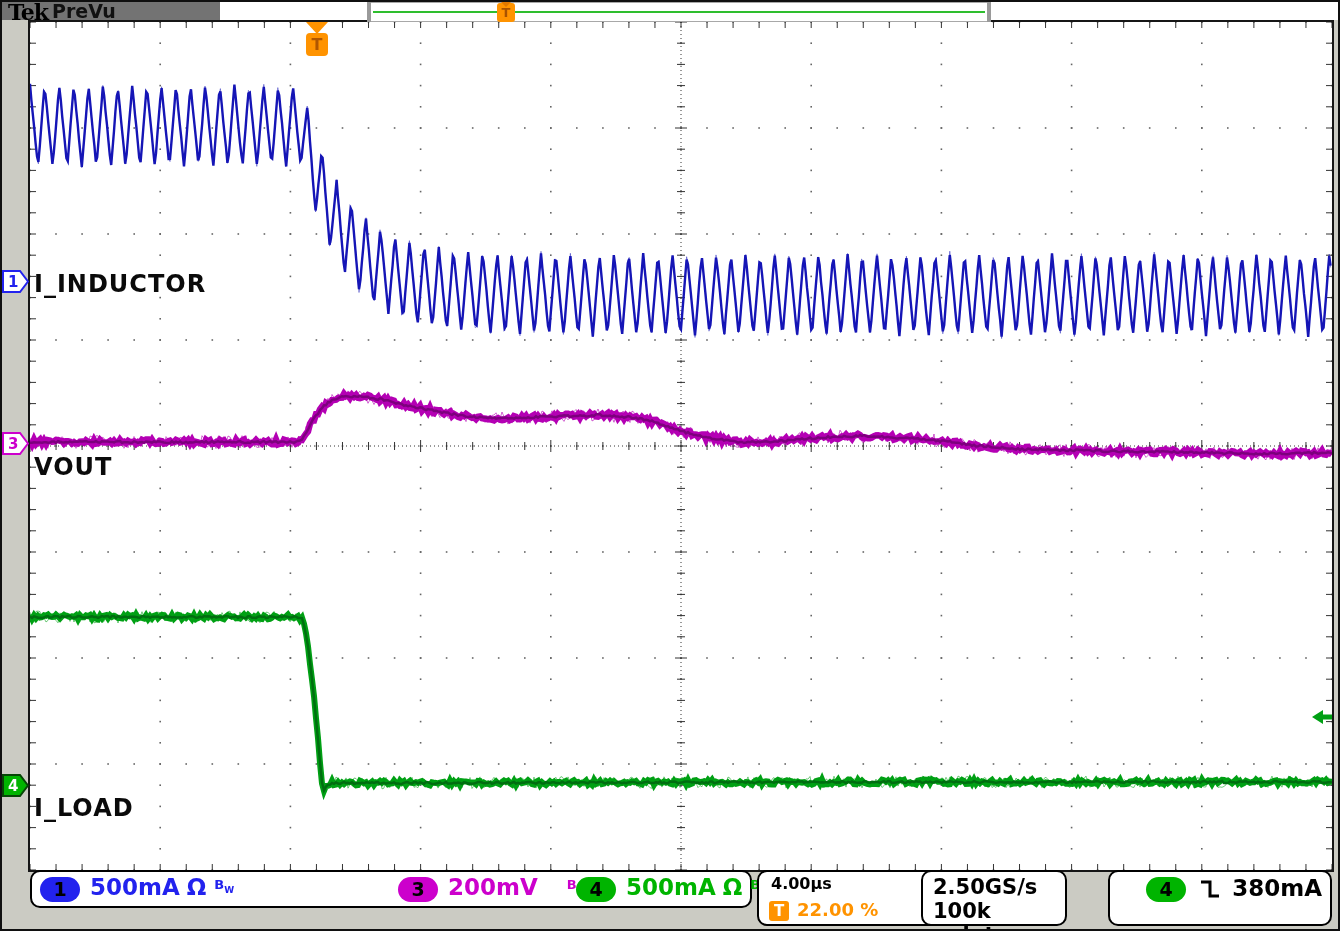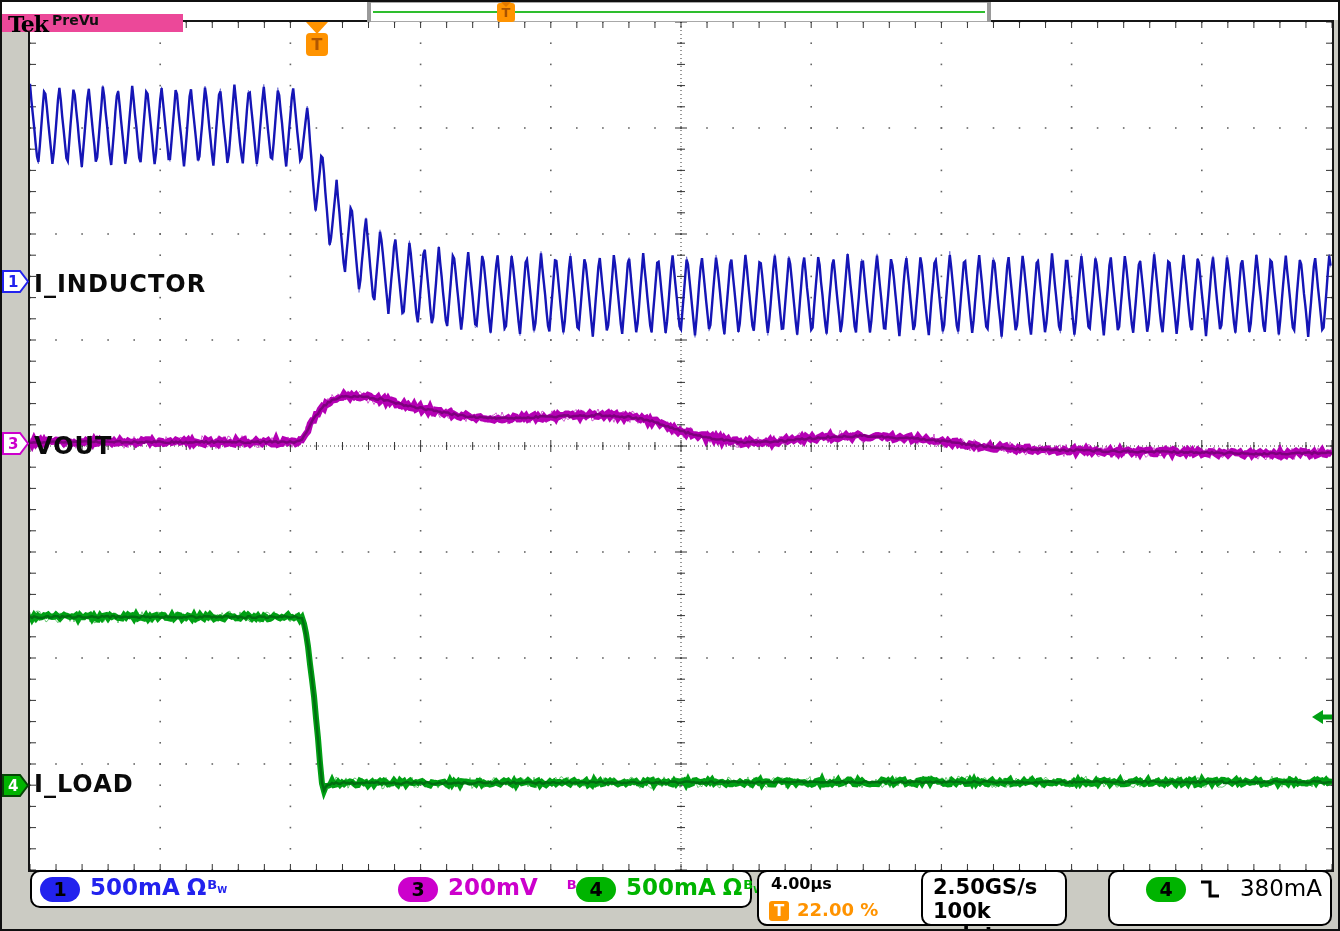--- a/index.html
+++ b/index.html
@@ -2,24 +2,24 @@
 <html><head>
 <meta charset="utf-8">
 <style>
   html,body{margin:0;padding:0}
   body{width:1340px;height:931px;position:relative;background:#cbcbc3;
        font-family:"DejaVu Sans","Liberation Sans",sans-serif;overflow:hidden}
   .frame{position:absolute;inset:0;border:2px solid #101010;z-index:60;pointer-events:none}
 
   
   .topstrip{position:absolute;left:2px;top:2px;right:2px;height:18px;background:#ffffff;z-index:3}
-  .logo-patch{position:absolute;left:0;top:12px;width:181px;height:18px;background:#ec4899}
+  .logo-patch{position:absolute;left:0;top:0;width:218px;height:18px;background:#737373}
   .tek{position:absolute;left:6px;top:-3px;font-family:"DejaVu Serif","Liberation Serif",serif;
        font-weight:bold;font-size:22px;color:#000;letter-spacing:-1px}
-  .prevu{position:absolute;left:50px;top:-2px;font-weight:bold;font-size:14px;color:#111}
+  .prevu{position:absolute;left:50px;top:-2px;font-weight:bold;font-size:19px;color:#111}
 
   
   .recordbar{position:absolute;left:368px;top:2px;width:622px;height:20px;z-index:6;
              border:1px solid #a8a8a8;background:#fff;box-sizing:border-box}
   .recordbar:before,.recordbar:after{content:"";position:absolute;top:-1px;bottom:-1px;width:4px;background:#9a9a9a}
   .recordbar:before{left:-2px}.recordbar:after{right:-2px}
   .rb-line{position:absolute;left:4px;right:4px;top:8px;height:2px;background:#2ebe2e}
   .rb-trig{position:absolute;left:128px;top:0px;width:18px;height:19px;background:var(--orange);
            border-radius:3px;text-align:center;line-height:20px;font-weight:bold;font-size:13px;color:#a85200}
   .rb-tri{position:absolute;left:3px;top:-2px;width:0;height:0;
@@ -45,32 +45,32 @@
   
   .box{position:absolute;background:#fff;border:2px solid #000;border-radius:10px;box-sizing:border-box;z-index:20}
   .channels-box{left:30px;top:870px;width:722px;height:38px}
   .time-box{left:757px;top:870px;width:194px;height:56px}
   .rate-box{left:921px;top:870px;width:146px;height:56px}
   .trig-box{left:1108px;top:870px;width:224px;height:56px}
   .oval{position:absolute;top:5px;width:40px;height:25px;border-radius:13px;text-align:center;
         line-height:25px;font-weight:bold;font-size:19px;color:#000}
   .rd{position:absolute;top:2px;font-size:23px;font-weight:bold;white-space:nowrap}
   .ohm{margin-left:7px}
-  .bw{font-size:13px;vertical-align:6px;margin-left:1px}
+  .bw{font-size:13px;vertical-align:6px;margin-left:8px}
   .bw .bwsub{font-size:9px;vertical-align:-4px}
   .bw.gap{margin-left:29px}
   .c1{color:var(--c1)} .c3{color:var(--c3)} .c4{color:var(--c4)}
   .c1bg{background:var(--c1)} .c3bg{background:var(--c3)} .c4bg{background:var(--c4)}
   .tb{position:absolute;left:12px;top:2px;font-size:16px;font-weight:bold;color:#000}
   .tbadge{position:absolute;left:10px;top:29px;width:20px;height:20px;background:var(--orange);border-radius:3px;
           text-align:center;line-height:20px;font-weight:bold;font-size:15px;color:#fff}
   .tpct{position:absolute;left:38px;top:27px;font-size:18px;font-weight:bold;color:var(--orange)}
   .rline1{position:absolute;left:10px;top:3px;font-size:21px;font-weight:bold;color:#000}
   .rline2{position:absolute;left:10px;top:27px;font-size:21px;font-weight:bold;color:#000}
-  .tlevel{position:absolute;right:8px;top:3px;font-size:23px;font-weight:normal;color:#000}
+  .tlevel{position:absolute;right:8px;top:3px;font-size:23px;font-weight:bold;color:#000}
   .slope-icon{position:absolute;left:88px;top:5px}
 </style>
 </head>
 <body style="--c1: #2222ee; --c1t: #1515b6; --c3: #cc00cc; --c3t: #b400b4; --c4: #00b400; --c4t: #00a014; --orange: #ff9300;">
 
 <div class="frame"></div>
 
 <div class="topstrip">
   <div class="logo-patch">
     <span class="tek">Tek</span>
@@ -1293,22 +1293,22 @@
        <path d="M0.0 418.4L2.0 422.4L4.0 417.7L6.0 421.9L8.0 419.6L10.0 417.7L12.0 421.9L14.0 418.4L16.0 422.0L18.0 418.1L20.0 418.5L22.0 419.7L24.0 419.6L26.0 417.9L28.0 417.9L30.0 418.7L32.0 418.9L34.0 421.4L36.0 419.3L38.0 419.2L40.0 419.7L42.0 421.6L44.0 420.2L46.0 421.6L48.0 421.6L50.0 419.7L52.0 419.6L54.0 420.7L56.0 418.3L58.0 419.6L60.0 420.3L62.0 422.3L64.0 418.0L66.0 421.7L68.0 421.3L70.0 418.0L72.0 420.1L74.0 420.6L76.0 420.6L78.0 420.4L80.0 419.0L82.0 421.3L84.0 418.9L86.0 421.4L88.0 421.2L90.0 417.8L92.0 420.4L94.0 419.6L96.0 421.1L98.0 418.9L100.0 420.1L102.0 420.1L104.0 419.5L106.0 421.8L108.0 420.0L110.0 420.8L112.0 417.8L114.0 418.7L116.0 417.6L118.0 417.6L120.0 420.9L122.0 417.8L124.0 420.9L126.0 421.9L128.0 421.6L130.0 418.9L132.0 419.3L134.0 421.7L136.0 421.2L138.0 419.4L140.0 418.7L142.0 420.7L144.0 420.2L146.0 417.9L148.0 418.8L150.0 420.4L152.0 419.8L154.0 417.9L156.0 420.1L158.0 418.1L160.0 421.7L162.0 418.2L164.0 422.0L166.0 419.9L168.0 420.4L170.0 421.0L172.0 421.7L174.0 422.4L176.0 417.9L178.0 419.4L180.0 418.3L182.0 422.0L184.0 421.7L186.0 420.2L188.0 422.1L190.0 418.1L192.0 419.5L194.0 418.5L196.0 421.9L198.0 421.4L200.0 420.3L202.0 421.7L204.0 422.2L206.0 417.7L208.0 420.8L210.0 420.9L212.0 418.7L214.0 417.6L216.0 421.5L218.0 420.5L220.0 422.4L222.0 420.7L224.0 420.2L226.0 418.0L228.0 420.2L230.0 419.9L232.0 421.4L234.0 418.9L236.0 419.8L238.0 418.4L240.0 421.0L242.0 422.2L244.0 422.2L246.0 417.5L248.0 422.5L250.0 421.8L252.0 421.7L254.0 417.6L256.0 418.2L258.0 420.7L260.0 419.3L262.0 418.6L264.0 418.9L266.0 421.7L268.0 420.7L270.0 417.6L272.0 417.9L274.0 414.7L276.0 411.7L278.0 409.5L280.0 401.7L282.0 398.6L284.0 398.6L286.0 392.2L288.0 392.2L290.0 387.3L292.0 384.7L294.0 386.6L296.0 380.9L298.0 382.2L300.0 381.0L302.0 378.1L304.0 378.0L306.0 377.7L308.0 376.1L310.0 375.7L312.0 375.6L314.0 371.8L316.0 374.3L318.0 373.4L320.0 376.2L322.0 372.9L324.0 374.8L326.0 372.9L328.0 375.8L330.0 376.1L332.0 375.6L334.0 374.1L336.0 375.1L338.0 373.0L340.0 373.8L342.0 375.7L344.0 376.3L346.0 377.3L348.0 375.2L350.0 379.7L352.0 377.9L354.0 376.0L356.0 380.6L358.0 377.0L360.0 380.5L362.0 378.1L364.0 378.7L366.0 382.7L368.0 382.2L370.0 383.9L372.0 384.1L374.0 381.1L376.0 384.7L378.0 382.8L380.0 385.8L382.0 386.1L384.0 382.7L386.0 387.2L388.0 386.2L390.0 383.8L392.0 388.9L394.0 386.6L396.0 386.3L398.0 389.9L400.0 385.6L402.0 390.4L404.0 391.2L406.0 388.0L408.0 388.3L410.0 388.3L412.0 390.8L414.0 392.3L416.0 390.5L418.0 391.0L420.0 389.7L422.0 394.0L424.0 392.1L426.0 393.3L428.0 394.8L430.0 395.5L432.0 393.2L434.0 394.1L436.0 392.1L438.0 393.5L440.0 394.8L442.0 395.8L444.0 395.3L446.0 397.1L448.0 394.8L450.0 394.4L452.0 396.2L454.0 396.5L456.0 396.8L458.0 397.4L460.0 396.6L462.0 397.8L464.0 398.4L466.0 396.9L468.0 396.2L470.0 397.8L472.0 398.2L474.0 397.8L476.0 396.8L478.0 395.7L480.0 398.0L482.0 397.1L484.0 394.1L486.0 394.7L488.0 397.2L490.0 397.1L492.0 393.8L494.0 396.1L496.0 393.8L498.0 397.3L500.0 396.1L502.0 394.0L504.0 392.9L506.0 396.8L508.0 394.0L510.0 396.6L512.0 397.2L514.0 394.7L516.0 396.7L518.0 396.1L520.0 395.1L522.0 395.5L524.0 393.1L526.0 396.3L528.0 392.3L530.0 394.2L532.0 393.2L534.0 393.1L536.0 391.7L538.0 391.7L540.0 393.0L542.0 392.2L544.0 394.6L546.0 394.2L548.0 392.3L550.0 395.8L552.0 392.0L554.0 393.2L556.0 394.5L558.0 393.3L560.0 391.0L562.0 392.8L564.0 392.0L566.0 394.5L568.0 394.7L570.0 393.5L572.0 392.1L574.0 394.8L576.0 392.5L578.0 391.1L580.0 394.7L582.0 391.8L584.0 393.1L586.0 391.8L588.0 396.0L590.0 393.4L592.0 393.5L594.0 396.9L596.0 393.5L598.0 395.5L600.0 393.7L602.0 395.1L604.0 395.1L606.0 394.4L608.0 396.9L610.0 397.8L612.0 395.2L614.0 397.3L616.0 396.2L618.0 400.7L620.0 397.3L622.0 401.3L624.0 398.0L626.0 397.9L628.0 399.9L630.0 402.8L632.0 400.9L634.0 401.8L636.0 402.9L638.0 406.0L640.0 404.5L642.0 407.7L644.0 405.1L646.0 408.3L648.0 410.4L650.0 408.2L652.0 409.7L654.0 410.0L656.0 412.6L658.0 409.0L660.0 409.4L662.0 413.5L664.0 412.4L666.0 412.6L668.0 415.0L670.0 413.0L672.0 412.6L674.0 412.6L676.0 417.4L678.0 413.6L680.0 415.5L682.0 413.9L684.0 417.9L686.0 414.4L688.0 417.9L690.0 415.1L692.0 420.1L694.0 416.2L696.0 418.6L698.0 416.8L700.0 420.2L702.0 419.6L704.0 417.6L706.0 417.5L708.0 419.9L710.0 419.2L712.0 422.5L714.0 421.9L716.0 419.1L718.0 421.4L720.0 417.8L722.0 419.5L724.0 421.0L726.0 420.2L728.0 421.5L730.0 420.6L732.0 421.6L734.0 420.4L736.0 419.5L738.0 420.8L740.0 418.2L742.0 422.2L744.0 418.8L746.0 420.9L748.0 421.5L750.0 419.3L752.0 417.8L754.0 418.2L756.0 416.1L758.0 419.2L760.0 418.1L762.0 416.4L764.0 418.5L766.0 417.3L768.0 416.3L770.0 418.1L772.0 414.9L774.0 418.4L776.0 414.4L778.0 415.9L780.0 417.1L782.0 414.3L784.0 417.4L786.0 418.1L788.0 415.7L790.0 414.7L792.0 413.5L794.0 415.4L796.0 414.4L798.0 415.6L800.0 412.7L802.0 417.2L804.0 415.6L806.0 416.6L808.0 417.1L810.0 416.1L812.0 414.4L814.0 414.8L816.0 412.7L818.0 415.0L820.0 414.2L822.0 416.6L824.0 413.4L826.0 413.2L828.0 411.8L830.0 412.9L832.0 415.5L834.0 416.5L836.0 415.6L838.0 416.2L840.0 416.2L842.0 415.3L844.0 414.2L846.0 413.5L848.0 413.2L850.0 413.8L852.0 415.3L854.0 413.4L856.0 413.7L858.0 416.1L860.0 415.2L862.0 413.3L864.0 417.6L866.0 417.0L868.0 415.8L870.0 414.5L872.0 415.8L874.0 417.5L876.0 415.5L878.0 414.5L880.0 413.9L882.0 418.5L884.0 417.2L886.0 417.7L888.0 414.5L890.0 417.1L892.0 417.7L894.0 417.9L896.0 415.8L898.0 418.1L900.0 419.4L902.0 418.6L904.0 419.6L906.0 419.5L908.0 419.6L910.0 419.1L912.0 418.1L914.0 420.3L916.0 421.7L918.0 418.7L920.0 420.5L922.0 422.7L924.0 419.1L926.0 418.9L928.0 422.2L930.0 420.5L932.0 423.4L934.0 423.4L936.0 424.5L938.0 424.4L940.0 421.8L942.0 422.4L944.0 425.0L946.0 422.4L948.0 423.3L950.0 426.2L952.0 425.6L954.0 424.5L956.0 425.5L958.0 426.0L960.0 423.2L962.0 427.0L964.0 427.4L966.0 427.4L968.0 425.4L970.0 423.2L972.0 425.3L974.0 424.6L976.0 423.8L978.0 427.0L980.0 427.5L982.0 425.6L984.0 427.5L986.0 428.9L988.0 426.0L990.0 427.8L992.0 426.5L994.0 427.3L996.0 424.9L998.0 424.8L1000.0 428.9L1002.0 429.4L1004.0 427.4L1006.0 427.8L1008.0 429.3L1010.0 428.2L1012.0 427.4L1014.0 427.9L1016.0 427.0L1018.0 426.7L1020.0 429.5L1022.0 428.7L1024.0 428.6L1026.0 427.7L1028.0 430.3L1030.0 429.9L1032.0 429.1L1034.0 427.2L1036.0 428.4L1038.0 430.1L1040.0 429.9L1042.0 428.1L1044.0 426.2L1046.0 430.8L1048.0 427.5L1050.0 426.8L1052.0 428.1L1054.0 429.7L1056.0 426.5L1058.0 429.8L1060.0 428.0L1062.0 430.8L1064.0 428.6L1066.0 427.8L1068.0 429.9L1070.0 429.2L1072.0 430.7L1074.0 431.4L1076.0 429.6L1078.0 429.8L1080.0 427.4L1082.0 431.1L1084.0 429.9L1086.0 428.9L1088.0 431.5L1090.0 427.3L1092.0 431.0L1094.0 428.8L1096.0 428.6L1098.0 427.8L1100.0 428.9L1102.0 431.3L1104.0 429.6L1106.0 430.6L1108.0 428.4L1110.0 431.9L1112.0 428.4L1114.0 429.0L1116.0 428.2L1118.0 427.9L1120.0 427.8L1122.0 431.6L1124.0 432.0L1126.0 432.0L1128.0 428.8L1130.0 428.2L1132.0 428.1L1134.0 431.1L1136.0 427.7L1138.0 429.2L1140.0 428.6L1142.0 432.2L1144.0 427.7L1146.0 428.6L1148.0 431.1L1150.0 431.8L1152.0 430.8L1154.0 428.7L1156.0 431.7L1158.0 428.3L1160.0 430.5L1162.0 428.4L1164.0 432.1L1166.0 431.1L1168.0 428.1L1170.0 429.4L1172.0 432.6L1174.0 431.6L1176.0 431.9L1178.0 432.3L1180.0 429.4L1182.0 429.5L1184.0 430.6L1186.0 432.0L1188.0 433.3L1190.0 429.8L1192.0 431.1L1194.0 430.3L1196.0 431.0L1198.0 433.1L1200.0 431.0L1202.0 429.3L1204.0 429.6L1206.0 431.0L1208.0 431.2L1210.0 429.9L1212.0 432.9L1214.0 433.9L1216.0 431.3L1218.0 431.2L1220.0 429.6L1222.0 433.3L1224.0 430.9L1226.0 432.4L1228.0 430.8L1230.0 429.6L1232.0 431.2L1234.0 432.4L1236.0 430.4L1238.0 432.2L1240.0 431.7L1242.0 433.3L1244.0 430.7L1246.0 432.8L1248.0 433.7L1250.0 429.6L1252.0 433.9L1254.0 432.4L1256.0 433.6L1258.0 430.0L1260.0 431.7L1262.0 433.3L1264.0 430.1L1266.0 428.9L1268.0 430.2L1270.0 432.2L1272.0 429.1L1274.0 429.4L1276.0 430.9L1278.0 430.4L1280.0 433.5L1282.0 432.0L1284.0 429.8L1286.0 433.4L1288.0 432.5L1290.0 431.4L1292.0 428.5L1294.0 432.4L1296.0 432.7L1298.0 430.7L1300.0 431.0L1302.0 432.6" stroke="#b400b4" stroke-width="6.5"></path>
        <path d="M0.0 420.7L2.0 420.7L4.0 420.2L6.0 420.6L8.0 420.5L10.0 420.5L12.0 420.7L14.0 420.3L16.0 420.2L18.0 420.8L20.0 420.5L22.0 419.6L24.0 419.5L26.0 420.9L28.0 419.1L30.0 419.8L32.0 420.2L34.0 420.5L36.0 420.1L38.0 420.5L40.0 419.6L42.0 420.2L44.0 419.8L46.0 419.4L48.0 419.8L50.0 419.2L52.0 419.4L54.0 419.2L56.0 419.0L58.0 419.9L60.0 420.1L62.0 420.0L64.0 420.0L66.0 419.1L68.0 420.3L70.0 420.6L72.0 419.2L74.0 419.5L76.0 419.5L78.0 419.5L80.0 420.1L82.0 419.9L84.0 420.4L86.0 419.4L88.0 419.2L90.0 419.1L92.0 420.8L94.0 420.3L96.0 420.3L98.0 420.3L100.0 420.8L102.0 420.8L104.0 419.4L106.0 419.9L108.0 420.8L110.0 420.2L112.0 420.1L114.0 420.7L116.0 419.5L118.0 419.7L120.0 420.0L122.0 420.6L124.0 419.4L126.0 420.2L128.0 419.2L130.0 419.4L132.0 420.1L134.0 420.5L136.0 420.8L138.0 421.0L140.0 421.0L142.0 419.2L144.0 420.7L146.0 419.7L148.0 420.7L150.0 419.5L152.0 420.7L154.0 420.8L156.0 419.9L158.0 420.8L160.0 420.2L162.0 420.6L164.0 420.3L166.0 419.6L168.0 420.1L170.0 420.4L172.0 419.3L174.0 420.5L176.0 419.2L178.0 420.9L180.0 420.5L182.0 419.0L184.0 420.7L186.0 419.9L188.0 419.3L190.0 419.9L192.0 419.6L194.0 420.4L196.0 419.8L198.0 420.1L200.0 419.7L202.0 420.4L204.0 420.0L206.0 420.5L208.0 419.5L210.0 419.1L212.0 420.3L214.0 420.8L216.0 421.0L218.0 420.5L220.0 420.9L222.0 419.4L224.0 420.1L226.0 419.7L228.0 419.4L230.0 420.9L232.0 419.6L234.0 419.1L236.0 420.7L238.0 419.8L240.0 419.1L242.0 420.4L244.0 419.5L246.0 419.2L248.0 420.8L250.0 420.0L252.0 419.4L254.0 419.6L256.0 420.5L258.0 420.2L260.0 419.3L262.0 420.1L264.0 420.8L266.0 419.6L268.0 418.9L270.0 418.5L272.0 417.6L274.0 413.6L276.0 411.1L278.0 407.7L280.0 403.4L282.0 399.2L284.0 395.8L286.0 393.2L288.0 392.1L290.0 387.9L292.0 386.2L294.0 383.2L296.0 383.3L298.0 380.1L300.0 380.3L302.0 377.9L304.0 377.4L306.0 377.3L308.0 376.3L310.0 375.1L312.0 374.2L314.0 374.4L316.0 374.1L318.0 374.4L320.0 374.9L322.0 375.2L324.0 374.1L326.0 374.5L328.0 374.7L330.0 373.8L332.0 374.8L334.0 374.9L336.0 374.7L338.0 374.7L340.0 376.6L342.0 376.1L344.0 376.5L346.0 377.5L348.0 377.7L350.0 376.3L352.0 376.6L354.0 378.6L356.0 378.3L358.0 378.2L360.0 379.2L362.0 379.9L364.0 380.6L366.0 381.7L368.0 381.0L370.0 381.5L372.0 382.2L374.0 383.7L376.0 383.3L378.0 384.2L380.0 383.5L382.0 384.4L384.0 384.8L386.0 386.0L388.0 386.2L390.0 385.3L392.0 385.5L394.0 387.2L396.0 388.1L398.0 387.1L400.0 387.6L402.0 387.5L404.0 389.0L406.0 388.7L408.0 389.5L410.0 389.7L412.0 391.1L414.0 389.8L416.0 390.6L418.0 390.6L420.0 392.0L422.0 393.0L424.0 391.4L426.0 392.5L428.0 393.8L430.0 392.9L432.0 392.9L434.0 393.7L436.0 394.9L438.0 395.1L440.0 394.5L442.0 395.0L444.0 394.3L446.0 395.7L448.0 395.8L450.0 394.8L452.0 395.0L454.0 395.6L456.0 395.6L458.0 396.1L460.0 395.4L462.0 396.2L464.0 395.6L466.0 396.7L468.0 396.2L470.0 396.3L472.0 395.5L474.0 395.8L476.0 395.5L478.0 396.4L480.0 396.2L482.0 396.1L484.0 396.6L486.0 395.6L488.0 396.0L490.0 395.6L492.0 396.3L494.0 395.8L496.0 396.2L498.0 395.4L500.0 396.0L502.0 396.1L504.0 395.9L506.0 394.2L508.0 395.7L510.0 394.3L512.0 394.2L514.0 394.3L516.0 394.6L518.0 394.4L520.0 394.4L522.0 394.5L524.0 395.1L526.0 395.2L528.0 394.3L530.0 393.7L532.0 393.7L534.0 393.3L536.0 393.5L538.0 393.3L540.0 395.0L542.0 394.5L544.0 394.0L546.0 394.1L548.0 394.1L550.0 393.2L552.0 393.7L554.0 393.5L556.0 394.4L558.0 394.2L560.0 393.9L562.0 393.2L564.0 393.9L566.0 392.2L568.0 392.3L570.0 392.1L572.0 394.0L574.0 394.0L576.0 393.7L578.0 394.0L580.0 393.5L582.0 394.5L584.0 393.5L586.0 394.5L588.0 394.4L590.0 395.2L592.0 394.5L594.0 395.6L596.0 395.0L598.0 394.0L600.0 394.6L602.0 396.2L604.0 396.2L606.0 395.6L608.0 397.2L610.0 396.1L612.0 396.5L614.0 398.3L616.0 397.8L618.0 398.2L620.0 399.3L622.0 398.4L624.0 399.9L626.0 400.6L628.0 400.7L630.0 402.5L632.0 402.8L634.0 403.4L636.0 404.5L638.0 404.1L640.0 405.8L642.0 405.6L644.0 407.1L646.0 407.2L648.0 407.3L650.0 409.0L652.0 409.1L654.0 409.1L656.0 411.4L658.0 410.0L660.0 411.8L662.0 412.1L664.0 413.1L666.0 413.0L668.0 413.6L670.0 413.4L672.0 414.8L674.0 415.0L676.0 414.9L678.0 415.6L680.0 415.6L682.0 417.0L684.0 417.1L686.0 417.4L688.0 417.5L690.0 417.3L692.0 416.9L694.0 418.6L696.0 417.8L698.0 418.0L700.0 418.7L702.0 418.8L704.0 419.0L706.0 419.6L708.0 420.7L710.0 420.1L712.0 420.0L714.0 421.0L716.0 420.5L718.0 419.9L720.0 420.3L722.0 419.3L724.0 419.8L726.0 420.6L728.0 419.6L730.0 420.5L732.0 419.7L734.0 419.5L736.0 419.3L738.0 419.7L740.0 420.5L742.0 420.1L744.0 419.5L746.0 419.5L748.0 419.8L750.0 418.2L752.0 418.2L754.0 419.4L756.0 419.4L758.0 417.7L760.0 417.9L762.0 418.1L764.0 418.2L766.0 417.1L768.0 417.0L770.0 417.4L772.0 416.4L774.0 417.5L776.0 417.3L778.0 416.4L780.0 415.5L782.0 417.1L784.0 416.9L786.0 416.6L788.0 415.4L790.0 415.9L792.0 415.9L794.0 416.1L796.0 416.1L798.0 414.2L800.0 415.9L802.0 415.1L804.0 414.6L806.0 414.8L808.0 415.0L810.0 414.8L812.0 415.1L814.0 413.8L816.0 414.5L818.0 414.7L820.0 414.9L822.0 415.2L824.0 414.5L826.0 413.4L828.0 414.4L830.0 413.0L832.0 414.0L834.0 413.2L836.0 414.0L838.0 414.7L840.0 414.6L842.0 414.7L844.0 414.6L846.0 414.7L848.0 414.6L850.0 414.8L852.0 413.9L854.0 415.4L856.0 415.3L858.0 414.7L860.0 415.4L862.0 415.6L864.0 415.9L866.0 416.4L868.0 416.5L870.0 416.1L872.0 416.0L874.0 416.0L876.0 415.5L878.0 415.8L880.0 416.4L882.0 415.6L884.0 416.6L886.0 416.6L888.0 416.2L890.0 417.6L892.0 417.5L894.0 416.8L896.0 418.2L898.0 418.1L900.0 417.8L902.0 418.0L904.0 417.5L906.0 419.3L908.0 418.3L910.0 419.9L912.0 418.5L914.0 418.5L916.0 419.1L918.0 419.5L920.0 419.1L922.0 420.6L924.0 420.6L926.0 420.7L928.0 420.7L930.0 421.1L932.0 422.5L934.0 421.1L936.0 422.9L938.0 422.2L940.0 422.4L942.0 423.9L944.0 422.7L946.0 424.4L948.0 424.3L950.0 423.2L952.0 423.2L954.0 425.0L956.0 424.9L958.0 423.6L960.0 424.8L962.0 425.4L964.0 425.6L966.0 425.8L968.0 425.7L970.0 426.2L972.0 424.9L974.0 425.7L976.0 426.3L978.0 426.5L980.0 426.8L982.0 426.2L984.0 427.0L986.0 427.6L988.0 426.3L990.0 427.9L992.0 426.5L994.0 428.1L996.0 428.0L998.0 426.6L1000.0 426.9L1002.0 428.0L1004.0 427.8L1006.0 427.4L1008.0 428.3L1010.0 426.6L1012.0 427.7L1014.0 427.6L1016.0 428.0L1018.0 427.1L1020.0 428.0L1022.0 428.2L1024.0 427.9L1026.0 427.5L1028.0 428.1L1030.0 428.9L1032.0 428.1L1034.0 427.9L1036.0 429.1L1038.0 429.0L1040.0 427.6L1042.0 428.6L1044.0 429.2L1046.0 427.6L1048.0 427.5L1050.0 428.1L1052.0 427.8L1054.0 428.4L1056.0 428.1L1058.0 427.9L1060.0 428.1L1062.0 429.2L1064.0 429.7L1066.0 427.9L1068.0 428.3L1070.0 428.0L1072.0 429.5L1074.0 430.0L1076.0 429.8L1078.0 429.9L1080.0 429.4L1082.0 428.7L1084.0 428.5L1086.0 429.3L1088.0 429.9L1090.0 430.3L1092.0 429.5L1094.0 428.8L1096.0 429.4L1098.0 428.7L1100.0 429.9L1102.0 429.3L1104.0 430.0L1106.0 430.2L1108.0 430.5L1110.0 429.8L1112.0 429.2L1114.0 429.3L1116.0 430.3L1118.0 430.1L1120.0 429.8L1122.0 429.6L1124.0 430.3L1126.0 429.1L1128.0 429.0L1130.0 429.9L1132.0 429.0L1134.0 429.3L1136.0 429.5L1138.0 429.4L1140.0 430.1L1142.0 430.5L1144.0 429.2L1146.0 430.5L1148.0 431.0L1150.0 430.1L1152.0 429.6L1154.0 430.7L1156.0 430.3L1158.0 430.6L1160.0 429.8L1162.0 429.8L1164.0 431.0L1166.0 430.4L1168.0 430.7L1170.0 431.1L1172.0 430.3L1174.0 430.7L1176.0 429.9L1178.0 430.6L1180.0 431.3L1182.0 430.0L1184.0 431.4L1186.0 430.5L1188.0 430.5L1190.0 430.8L1192.0 430.9L1194.0 432.1L1196.0 431.4L1198.0 430.5L1200.0 430.3L1202.0 430.5L1204.0 431.6L1206.0 431.5L1208.0 431.8L1210.0 431.7L1212.0 430.6L1214.0 431.4L1216.0 431.5L1218.0 431.5L1220.0 432.1L1222.0 432.0L1224.0 432.4L1226.0 431.3L1228.0 432.3L1230.0 431.9L1232.0 432.7L1234.0 431.2L1236.0 432.0L1238.0 432.2L1240.0 431.1L1242.0 430.8L1244.0 431.2L1246.0 431.9L1248.0 431.6L1250.0 430.9L1252.0 432.0L1254.0 432.0L1256.0 432.3L1258.0 432.2L1260.0 431.6L1262.0 431.2L1264.0 431.2L1266.0 430.8L1268.0 430.7L1270.0 430.7L1272.0 431.9L1274.0 430.7L1276.0 430.7L1278.0 430.2L1280.0 430.5L1282.0 432.0L1284.0 430.0L1286.0 430.8L1288.0 431.7L1290.0 431.2L1292.0 430.7L1294.0 430.9L1296.0 431.0L1298.0 430.2L1300.0 430.6L1302.0 431.6" stroke="#7d007d" stroke-width="2.5"></path>
      </g>
      <g fill="none">
        <path d="M0.0 62.2L1.4 78.2L2.8 93.6L4.2 105.6L5.6 121.2L7.0 135.6L8.4 141.9L9.8 120.2L11.2 107.3L12.6 89.6L14.0 68.2L15.4 72.5L16.8 84.0L18.2 99.1L19.6 115.0L21.0 126.4L22.4 140.7L23.8 132.0L25.2 114.5L26.6 92.8L28.0 75.1L29.4 65.9L30.8 77.1L32.2 96.4L33.6 106.4L35.0 120.0L36.4 133.7L37.8 140.1L39.2 120.5L40.6 100.3L42.0 83.1L43.4 69.7L44.8 73.9L46.2 85.0L47.6 103.5L49.0 115.7L50.4 129.3L51.8 145.8L53.2 129.4L54.6 108.1L56.0 92.4L57.4 73.9L58.8 66.7L60.2 79.6L61.6 95.7L63.0 111.1L64.4 121.6L65.8 136.3L67.2 133.3L68.6 115.4L70.0 102.0L71.4 81.9L72.8 63.4L74.2 74.4L75.6 89.2L77.0 102.2L78.4 116.2L79.8 134.2L81.2 141.7L82.6 125.2L84.0 108.3L85.4 90.9L86.8 72.4L88.2 68.4L89.6 82.9L91.0 98.0L92.4 113.4L93.8 126.0L95.2 142.1L96.6 132.3L98.0 117.0L99.4 100.9L100.8 82.3L102.2 64.7L103.6 77.4L105.0 91.4L106.4 107.9L107.8 119.1L109.2 133.8L110.6 137.4L112.0 125.5L113.4 107.0L114.8 85.9L116.2 70.0L117.6 73.4L119.0 85.7L120.4 102.0L121.8 115.1L123.2 127.6L124.6 141.6L126.0 129.6L127.4 115.0L128.8 95.9L130.2 78.9L131.6 64.7L133.0 77.9L134.4 96.2L135.8 105.0L137.2 124.7L138.6 135.6L140.0 139.6L141.4 121.9L142.8 100.9L144.2 87.2L145.6 70.3L147.0 73.3L148.4 86.1L149.8 103.8L151.2 115.3L152.6 129.0L154.0 142.5L155.4 128.6L156.8 112.4L158.2 93.2L159.6 75.3L161.0 68.1L162.4 81.6L163.8 97.1L165.2 107.8L166.6 127.2L168.0 139.4L169.4 138.2L170.8 119.7L172.2 102.1L173.6 80.1L175.0 64.0L176.4 75.2L177.8 87.6L179.2 106.1L180.6 117.8L182.0 129.6L183.4 143.0L184.8 125.0L186.2 106.1L187.6 88.8L189.0 72.7L190.4 66.6L191.8 83.2L193.2 99.6L194.6 110.1L196.0 127.9L197.4 141.3L198.8 130.7L200.2 118.0L201.6 96.2L203.0 80.5L204.4 65.8L205.8 76.5L207.2 89.9L208.6 105.3L210.0 119.9L211.4 132.1L212.8 140.5L214.2 123.7L215.6 107.8L217.0 86.0L218.4 68.3L219.8 72.0L221.2 84.9L222.6 102.3L224.0 111.5L225.4 126.0L226.8 144.4L228.2 129.2L229.6 113.2L231.0 96.4L232.4 77.2L233.8 62.3L235.2 78.6L236.6 92.6L238.0 105.6L239.4 123.2L240.8 136.4L242.2 135.8L243.6 122.8L245.0 101.4L246.4 88.1L247.8 65.6L249.2 75.8L250.6 85.7L252.0 104.6L253.4 118.0L254.8 132.2L256.2 142.4L257.6 125.4L259.0 111.1L260.4 90.6L261.8 72.8L263.2 67.8L264.6 82.1L266.0 98.7L267.4 108.2L268.8 122.1L270.2 136.4L271.6 133.1L273.0 122.0L274.4 109.0L275.8 95.8L277.2 84.0L278.6 98.5L280.0 119.0L281.4 139.6L282.8 154.1L284.2 176.2L285.6 190.0L287.0 173.7L288.4 160.8L289.8 151.7L291.2 133.2L292.6 136.0L294.0 154.8L295.4 168.3L296.8 187.0L298.2 206.2L299.6 224.1L301.0 220.1L302.4 199.8L303.8 186.9L305.2 173.6L306.6 157.8L308.0 175.6L309.4 191.7L310.8 205.3L312.2 222.4L313.6 238.1L315.0 250.2L316.4 235.9L317.8 217.9L319.2 204.1L320.6 183.5L322.0 189.8L323.4 206.3L324.8 220.1L326.2 234.2L327.6 252.5L329.0 270.5L330.4 260.1L331.8 240.8L333.2 227.7L334.6 209.7L336.0 195.7L337.4 212.8L338.8 227.8L340.2 244.6L341.6 256.6L343.0 274.7L344.4 278.5L345.8 263.0L347.2 246.1L348.6 224.8L350.0 207.7L351.4 218.8L352.8 233.6L354.2 246.9L355.6 262.2L357.0 277.2L358.4 292.0L359.8 278.4L361.2 258.8L362.6 242.7L364.0 224.7L365.4 217.6L366.8 234.4L368.2 246.9L369.6 261.9L371.0 277.8L372.4 291.8L373.8 292.0L375.2 274.3L376.6 254.3L378.0 237.7L379.4 218.6L380.8 232.2L382.2 247.1L383.6 259.3L385.0 276.6L386.4 287.6L387.8 299.6L389.2 284.8L390.6 265.0L392.0 248.2L393.4 233.1L394.8 227.4L396.2 240.7L397.6 260.9L399.0 270.0L400.4 285.1L401.8 300.0L403.2 293.0L404.6 278.9L406.0 257.3L407.4 243.7L408.8 224.3L410.2 241.3L411.6 256.5L413.0 270.6L414.4 280.5L415.8 298.5L417.2 304.3L418.6 285.3L420.0 271.9L421.4 254.1L422.8 237.1L424.2 235.0L425.6 252.8L427.0 266.5L428.4 280.6L429.8 294.8L431.2 305.0L432.6 296.8L434.0 280.4L435.4 259.2L436.8 245.7L438.2 232.7L439.6 243.3L441.0 262.3L442.4 273.2L443.8 285.7L445.2 305.7L446.6 305.0L448.0 289.3L449.4 270.3L450.8 254.2L452.2 233.4L453.6 237.0L455.0 252.6L456.4 266.7L457.8 280.9L459.2 300.1L460.6 311.5L462.0 295.4L463.4 280.0L464.8 258.0L466.2 242.2L467.6 233.4L469.0 251.4L470.4 260.9L471.8 279.1L473.2 291.1L474.6 309.0L476.0 303.8L477.4 284.1L478.8 270.6L480.2 250.9L481.6 232.9L483.0 245.4L484.4 254.5L485.8 274.3L487.2 285.3L488.6 302.7L490.0 313.8L491.4 294.1L492.8 278.2L494.2 261.1L495.6 241.8L497.0 234.8L498.4 254.5L499.8 267.9L501.2 277.6L502.6 297.0L504.0 310.5L505.4 300.8L506.8 283.1L508.2 263.9L509.6 249.9L511.0 229.3L512.4 245.2L513.8 262.7L515.2 275.9L516.6 287.2L518.0 301.4L519.4 307.2L520.8 289.0L522.2 275.7L523.6 258.3L525.0 237.2L526.4 237.7L527.8 252.7L529.2 268.5L530.6 281.1L532.0 296.5L533.4 312.5L534.8 296.1L536.2 280.7L537.6 264.0L539.0 244.9L540.4 231.3L541.8 250.2L543.2 265.1L544.6 277.3L546.0 290.8L547.4 306.3L548.8 306.4L550.2 291.5L551.6 273.2L553.0 251.3L554.4 237.3L555.8 240.5L557.2 254.1L558.6 270.8L560.0 284.7L561.4 298.9L562.8 314.7L564.2 294.7L565.6 280.9L567.0 261.7L568.4 245.3L569.8 237.6L571.2 252.8L572.6 263.0L574.0 276.3L575.4 291.2L576.8 306.0L578.2 305.9L579.6 287.3L581.0 268.5L582.4 252.1L583.8 236.0L585.2 246.2L586.6 257.7L588.0 273.5L589.4 286.0L590.8 301.7L592.2 310.7L593.6 296.5L595.0 277.7L596.4 261.7L597.8 239.2L599.2 235.4L600.6 251.6L602.0 268.7L603.4 280.7L604.8 292.4L606.2 310.2L607.6 302.6L609.0 281.7L610.4 264.4L611.8 252.0L613.2 234.5L614.6 247.4L616.0 258.7L617.4 277.2L618.8 289.1L620.2 301.0L621.6 310.6L623.0 294.1L624.4 277.1L625.8 254.9L627.2 242.2L628.6 238.4L630.0 254.8L631.4 270.7L632.8 280.9L634.2 296.6L635.6 311.5L637.0 300.7L638.4 279.6L639.8 263.6L641.2 248.9L642.6 236.9L644.0 247.2L645.4 262.8L646.8 279.5L648.2 290.2L649.6 307.8L651.0 305.1L652.4 286.8L653.8 274.1L655.2 255.5L656.6 234.7L658.0 241.0L659.4 258.9L660.8 272.7L662.2 284.4L663.6 296.5L665.0 315.5L666.4 297.0L667.8 278.6L669.2 262.1L670.6 244.5L672.0 236.7L673.4 250.7L674.8 262.8L676.2 276.6L677.6 295.8L679.0 309.2L680.4 304.1L681.8 284.7L683.2 266.8L684.6 252.3L686.0 232.9L687.4 242.6L688.8 260.1L690.2 275.6L691.6 286.2L693.0 304.3L694.4 312.9L695.8 293.8L697.2 275.8L698.6 260.3L700.0 239.4L701.4 238.8L702.8 252.7L704.2 267.2L705.6 280.2L707.0 292.6L708.4 310.8L709.8 303.8L711.2 286.0L712.6 268.3L714.0 248.7L715.4 232.7L716.8 245.2L718.2 263.5L719.6 272.2L721.0 288.4L722.4 306.0L723.8 309.1L725.2 294.7L726.6 271.9L728.0 258.5L729.4 241.6L730.8 242.1L732.2 253.1L733.6 266.4L735.0 284.9L736.4 295.3L737.8 313.5L739.2 301.0L740.6 282.2L742.0 264.1L743.4 248.7L744.8 231.8L746.2 249.3L747.6 263.9L749.0 274.2L750.4 292.5L751.8 303.0L753.2 307.9L754.6 287.2L756.0 272.7L757.4 251.9L758.8 234.1L760.2 241.5L761.6 258.8L763.0 272.0L764.4 284.3L765.8 297.8L767.2 313.3L768.6 296.2L770.0 281.1L771.4 260.9L772.8 244.8L774.2 237.1L775.6 247.5L777.0 263.2L778.4 276.6L779.8 290.5L781.2 305.6L782.6 304.4L784.0 287.0L785.4 271.6L786.8 251.3L788.2 234.9L789.6 243.6L791.0 259.3L792.4 270.1L793.8 289.8L795.2 304.3L796.6 313.2L798.0 296.6L799.4 279.2L800.8 261.8L802.2 240.1L803.6 237.3L805.0 252.8L806.4 266.5L807.8 280.1L809.2 293.7L810.6 310.9L812.0 303.3L813.4 284.8L814.8 268.5L816.2 249.9L817.6 231.4L819.0 245.0L820.4 263.3L821.8 272.9L823.2 286.7L824.6 301.7L826.0 308.2L827.4 294.8L828.8 274.6L830.2 256.8L831.6 236.9L833.0 240.6L834.4 253.0L835.8 268.8L837.2 284.2L838.6 297.7L840.0 310.9L841.4 296.9L842.8 280.0L844.2 262.2L845.6 247.3L847.0 231.8L848.4 245.4L849.8 262.7L851.2 276.4L852.6 294.0L854.0 304.8L855.4 304.6L856.8 291.1L858.2 269.7L859.6 253.9L861.0 238.0L862.4 244.2L863.8 257.6L865.2 272.8L866.6 283.1L868.0 299.2L869.4 313.3L870.8 298.9L872.2 281.7L873.6 259.7L875.0 247.4L876.4 234.2L877.8 251.1L879.2 266.8L880.6 278.3L882.0 292.4L883.4 305.5L884.8 304.4L886.2 285.0L887.6 272.4L889.0 254.9L890.4 235.4L891.8 243.8L893.2 256.6L894.6 271.2L896.0 284.6L897.4 303.0L898.8 311.9L900.2 294.5L901.6 279.7L903.0 258.7L904.4 240.8L905.8 235.6L907.2 249.8L908.6 266.4L910.0 283.2L911.4 296.6L912.8 311.8L914.2 302.8L915.6 285.2L917.0 267.4L918.4 248.7L919.8 229.2L921.2 248.1L922.6 257.7L924.0 275.2L925.4 286.6L926.8 303.5L928.2 312.1L929.6 291.2L931.0 276.4L932.4 258.4L933.8 241.6L935.2 239.3L936.6 253.2L938.0 266.4L939.4 280.5L940.8 300.0L942.2 309.7L943.6 297.7L945.0 284.8L946.4 265.9L947.8 249.5L949.2 236.1L950.6 248.2L952.0 265.2L953.4 274.7L954.8 290.7L956.2 302.9L957.6 304.9L959.0 289.4L960.4 271.0L961.8 253.6L963.2 235.5L964.6 240.2L966.0 257.6L967.4 271.8L968.8 283.4L970.2 297.7L971.6 316.6L973.0 299.1L974.4 278.2L975.8 263.8L977.2 245.2L978.6 238.1L980.0 249.2L981.4 266.2L982.8 276.5L984.2 295.2L985.6 306.7L987.0 303.7L988.4 286.5L989.8 268.0L991.2 250.0L992.6 234.5L994.0 244.4L995.4 260.0L996.8 274.3L998.2 288.3L999.6 303.8L1001.0 311.3L1002.4 295.2L1003.8 276.0L1005.2 258.2L1006.6 240.8L1008.0 236.8L1009.4 250.3L1010.8 268.9L1012.2 279.1L1013.6 292.8L1015.0 307.8L1016.4 300.4L1017.8 285.5L1019.2 266.1L1020.6 250.0L1022.0 234.0L1023.4 247.2L1024.8 261.8L1026.2 277.9L1027.6 289.2L1029.0 303.9L1030.4 311.3L1031.8 290.3L1033.2 272.3L1034.6 257.5L1036.0 238.8L1037.4 240.8L1038.8 254.7L1040.2 270.0L1041.6 285.8L1043.0 299.3L1044.4 314.6L1045.8 299.6L1047.2 281.2L1048.6 262.3L1050.0 244.1L1051.4 231.6L1052.8 247.2L1054.2 264.5L1055.6 277.7L1057.0 292.3L1058.4 306.9L1059.8 304.9L1061.2 291.4L1062.6 274.0L1064.0 255.8L1065.4 234.7L1066.8 239.5L1068.2 256.4L1069.6 271.8L1071.0 283.8L1072.4 301.9L1073.8 310.7L1075.2 297.5L1076.6 282.0L1078.0 264.7L1079.4 247.0L1080.8 237.2L1082.2 252.1L1083.6 262.6L1085.0 278.9L1086.4 292.3L1087.8 305.7L1089.2 304.1L1090.6 288.2L1092.0 271.2L1093.4 252.8L1094.8 237.1L1096.2 246.9L1097.6 256.8L1099.0 271.0L1100.4 284.8L1101.8 304.1L1103.2 310.6L1104.6 296.4L1106.0 279.3L1107.4 257.0L1108.8 243.7L1110.2 238.3L1111.6 252.3L1113.0 267.2L1114.4 283.6L1115.8 293.5L1117.2 309.4L1118.6 301.1L1120.0 283.5L1121.4 264.3L1122.8 249.1L1124.2 230.1L1125.6 245.6L1127.0 262.5L1128.4 274.0L1129.8 288.3L1131.2 301.0L1132.6 309.2L1134.0 291.4L1135.4 271.7L1136.8 255.4L1138.2 241.6L1139.6 242.8L1141.0 253.4L1142.4 267.9L1143.8 280.4L1145.2 297.8L1146.6 309.8L1148.0 301.5L1149.4 281.9L1150.8 263.5L1152.2 246.0L1153.6 232.5L1155.0 247.6L1156.4 262.1L1157.8 277.8L1159.2 290.3L1160.6 308.3L1162.0 304.7L1163.4 291.7L1164.8 272.0L1166.2 254.5L1167.6 236.2L1169.0 245.0L1170.4 255.3L1171.8 272.0L1173.2 282.4L1174.6 301.7L1176.0 311.8L1177.4 297.5L1178.8 278.7L1180.2 260.9L1181.6 244.6L1183.0 233.8L1184.4 249.6L1185.8 266.9L1187.2 277.5L1188.6 293.7L1190.0 306.9L1191.4 304.1L1192.8 286.6L1194.2 267.9L1195.6 251.2L1197.0 233.1L1198.4 244.1L1199.8 258.0L1201.2 273.6L1202.6 284.3L1204.0 298.8L1205.4 311.8L1206.8 296.2L1208.2 276.5L1209.6 258.4L1211.0 244.6L1212.4 238.3L1213.8 251.9L1215.2 264.6L1216.6 283.3L1218.0 298.1L1219.4 310.7L1220.8 301.9L1222.2 282.6L1223.6 267.5L1225.0 247.8L1226.4 232.6L1227.8 246.7L1229.2 257.7L1230.6 276.1L1232.0 287.8L1233.4 301.3L1234.8 309.6L1236.2 291.1L1237.6 273.5L1239.0 259.5L1240.4 242.0L1241.8 242.9L1243.2 252.8L1244.6 269.7L1246.0 281.6L1247.4 294.4L1248.8 313.5L1250.2 298.7L1251.6 281.4L1253.0 263.7L1254.4 249.7L1255.8 235.4L1257.2 248.3L1258.6 262.9L1260.0 275.7L1261.4 293.0L1262.8 307.0L1264.2 306.3L1265.6 290.7L1267.0 273.7L1268.4 255.4L1269.8 237.6L1271.2 244.6L1272.6 258.3L1274.0 272.5L1275.4 286.9L1276.8 301.2L1278.2 314.3L1279.6 296.2L1281.0 276.5L1282.4 261.3L1283.8 243.7L1285.2 236.0L1286.6 251.0L1288.0 264.4L1289.4 277.8L1290.8 293.7L1292.2 307.2L1293.6 306.9L1295.0 284.4L1296.4 272.2L1297.8 250.4L1299.2 232.1L1300.6 245.5" stroke="#1515b6" stroke-width="0.9" opacity="0.5"></path>
        <path d="M0.0 61.8L1.4 78.3L2.8 92.2L4.2 105.7L5.6 121.1L7.0 134.4L8.4 139.9L9.8 124.1L11.2 105.5L12.6 86.8L14.0 69.8L15.4 72.0L16.8 84.8L18.2 99.8L19.6 113.6L21.0 127.5L22.4 141.9L23.8 130.4L25.2 114.1L26.6 96.4L28.0 77.6L29.4 65.9L30.8 78.2L32.2 94.4L33.6 107.6L35.0 121.9L36.4 136.1L37.8 139.1L39.2 120.6L40.6 101.9L42.0 84.9L43.4 67.7L44.8 73.0L46.2 88.0L47.6 101.1L49.0 117.3L50.4 131.2L51.8 145.0L53.2 128.2L54.6 111.3L56.0 94.2L57.4 76.6L58.8 66.8L60.2 81.1L61.6 96.0L63.0 110.5L64.4 123.5L65.8 139.6L67.2 135.2L68.6 117.9L70.0 99.9L71.4 83.5L72.8 64.6L74.2 74.1L75.6 90.1L77.0 102.9L78.4 118.7L79.8 133.2L81.2 143.0L82.6 126.2L84.0 109.0L85.4 89.5L86.8 73.9L88.2 69.4L89.6 82.6L91.0 97.8L92.4 111.6L93.8 125.5L95.2 141.7L96.6 132.5L98.0 115.0L99.4 97.3L100.8 81.3L102.2 63.9L103.6 77.2L105.0 92.7L106.4 105.2L107.8 120.5L109.2 135.7L110.6 140.1L112.0 122.9L113.4 105.0L114.8 87.8L116.2 69.7L117.6 71.8L119.0 85.4L120.4 99.0L121.8 112.9L123.2 128.2L124.6 142.1L126.0 131.4L127.4 112.2L128.8 94.7L130.2 77.6L131.6 66.2L133.0 80.1L134.4 94.2L135.8 108.7L137.2 121.7L138.6 136.9L140.0 136.8L141.4 120.6L142.8 103.3L144.2 86.4L145.6 68.1L147.0 72.2L148.4 88.7L149.8 102.4L151.2 115.0L152.6 130.3L154.0 144.5L155.4 129.0L156.8 111.6L158.2 92.6L159.6 74.4L161.0 67.3L162.4 82.6L163.8 96.0L165.2 109.4L166.6 123.2L168.0 138.3L169.4 134.5L170.8 117.2L172.2 101.6L173.6 82.2L175.0 65.6L176.4 75.2L177.8 89.2L179.2 104.2L180.6 117.7L182.0 132.3L183.4 143.7L184.8 126.0L186.2 107.4L187.6 89.8L189.0 72.7L190.4 69.4L191.8 83.2L193.2 98.9L194.6 112.5L196.0 125.2L197.4 140.9L198.8 133.0L200.2 116.0L201.6 97.3L203.0 79.9L204.4 62.6L205.8 76.4L207.2 91.6L208.6 107.0L210.0 121.1L211.4 133.2L212.8 141.4L214.2 122.9L215.6 105.9L217.0 87.1L218.4 71.4L219.8 70.5L221.2 85.5L222.6 98.9L224.0 113.7L225.4 128.0L226.8 141.9L228.2 130.6L229.6 112.4L231.0 95.2L232.4 77.9L233.8 64.8L235.2 79.7L236.6 93.5L238.0 108.1L239.4 121.5L240.8 135.5L242.2 136.7L243.6 121.5L245.0 103.8L246.4 85.6L247.8 68.7L249.2 73.3L250.6 88.4L252.0 100.9L253.4 116.5L254.8 131.6L256.2 144.5L257.6 127.4L259.0 109.6L260.4 93.3L261.8 75.5L263.2 66.4L264.6 80.8L266.0 95.8L267.4 111.1L268.8 124.0L270.2 138.4L271.6 135.8L273.0 122.0L274.4 109.8L275.8 97.5L277.2 85.8L278.6 98.8L280.0 119.6L281.4 136.7L282.8 157.2L284.2 174.0L285.6 188.5L287.0 177.2L288.4 162.3L289.8 149.4L291.2 134.1L292.6 135.7L294.0 151.1L295.4 170.9L296.8 187.0L298.2 204.8L299.6 222.7L301.0 216.1L302.4 202.9L303.8 188.2L305.2 173.9L306.6 157.8L308.0 175.6L309.4 190.1L310.8 208.7L312.2 224.3L313.6 240.6L315.0 249.8L316.4 232.4L317.8 217.5L319.2 201.9L320.6 186.2L322.0 189.0L323.4 204.8L324.8 221.0L326.2 237.5L327.6 252.6L329.0 267.2L330.4 258.0L331.8 241.0L333.2 226.1L334.6 207.8L336.0 196.7L337.4 213.4L338.8 227.4L340.2 244.4L341.6 259.5L343.0 274.4L344.4 277.9L345.8 260.0L347.2 243.5L348.6 227.8L350.0 209.8L351.4 217.8L352.8 231.2L354.2 246.1L355.6 261.5L357.0 275.9L358.4 291.8L359.8 274.9L361.2 258.5L362.6 243.5L364.0 224.8L365.4 217.5L366.8 232.3L368.2 247.7L369.6 261.9L371.0 276.4L372.4 290.9L373.8 289.5L375.2 271.5L376.6 255.3L378.0 238.3L379.4 220.9L380.8 231.7L382.2 247.4L383.6 261.6L385.0 276.7L386.4 291.5L387.8 300.3L389.2 284.6L390.6 266.6L392.0 249.8L393.4 232.0L394.8 227.9L396.2 242.4L397.6 257.1L399.0 272.0L400.4 288.2L401.8 301.1L403.2 295.2L404.6 277.9L406.0 261.1L407.4 242.0L408.8 225.0L410.2 240.8L411.6 254.2L413.0 270.1L414.4 283.7L415.8 298.6L417.2 303.9L418.6 287.5L420.0 270.0L421.4 252.3L422.8 233.8L424.2 236.6L425.6 249.9L427.0 264.5L428.4 278.2L429.8 294.0L431.2 307.6L432.6 295.5L434.0 278.7L435.4 261.3L436.8 244.8L438.2 230.1L439.6 245.0L441.0 259.4L442.4 272.8L443.8 288.1L445.2 302.2L446.6 303.4L448.0 287.6L449.4 270.7L450.8 253.0L452.2 234.2L453.6 239.9L455.0 253.5L456.4 267.5L457.8 283.8L459.2 297.9L460.6 310.6L462.0 294.0L463.4 276.7L464.8 259.0L466.2 243.3L467.6 233.4L469.0 249.8L470.4 263.8L471.8 277.6L473.2 292.4L474.6 306.3L476.0 304.2L477.4 286.2L478.8 268.9L480.2 251.0L481.6 234.1L483.0 243.8L484.4 257.4L485.8 272.0L487.2 285.8L488.6 300.1L490.0 311.8L491.4 293.9L492.8 275.9L494.2 258.1L495.6 240.4L497.0 237.8L498.4 251.3L499.8 265.3L501.2 279.5L502.6 294.1L504.0 308.5L505.4 301.4L506.8 284.3L508.2 265.9L509.6 247.8L511.0 231.4L512.4 246.7L513.8 260.1L515.2 273.3L516.6 289.8L518.0 303.9L519.4 309.4L520.8 290.6L522.2 273.9L523.6 255.9L525.0 238.5L526.4 239.1L527.8 253.1L529.2 268.4L530.6 283.6L532.0 297.3L533.4 310.3L534.8 299.3L536.2 281.2L537.6 264.2L539.0 246.4L540.4 234.1L541.8 248.6L543.2 262.5L544.6 275.9L546.0 291.7L547.4 305.2L548.8 306.8L550.2 290.0L551.6 272.6L553.0 254.1L554.4 237.3L555.8 242.7L557.2 255.9L558.6 270.2L560.0 284.8L561.4 300.1L562.8 314.6L564.2 297.6L565.6 279.0L567.0 262.1L568.4 244.7L569.8 236.0L571.2 250.9L572.6 265.5L574.0 278.6L575.4 293.3L576.8 308.4L578.2 303.4L579.6 287.1L581.0 270.3L582.4 252.4L583.8 233.2L585.2 243.3L586.6 258.1L588.0 272.3L589.4 287.0L590.8 302.0L592.2 311.9L593.6 294.4L595.0 277.1L596.4 260.0L597.8 241.3L599.2 236.9L600.6 251.9L602.0 267.9L603.4 282.1L604.8 296.3L606.2 310.2L607.6 301.4L609.0 284.9L610.4 266.0L611.8 248.8L613.2 231.0L614.6 246.7L616.0 260.2L617.4 275.4L618.8 289.6L620.2 303.5L621.6 310.3L623.0 291.6L624.4 275.5L625.8 258.1L627.2 240.7L628.6 239.9L630.0 253.8L631.4 268.7L632.8 282.9L634.2 297.2L635.6 311.0L637.0 299.9L638.4 282.6L639.8 263.8L641.2 245.9L642.6 233.4L644.0 247.9L645.4 262.2L646.8 275.8L648.2 291.6L649.6 304.4L651.0 307.2L652.4 289.4L653.8 272.5L655.2 254.3L656.6 237.5L658.0 242.4L659.4 256.9L660.8 270.8L662.2 285.3L663.6 299.9L665.0 313.5L666.4 297.9L667.8 280.6L669.2 261.2L670.6 245.2L672.0 236.1L673.4 250.6L674.8 265.0L676.2 279.6L677.6 293.0L679.0 307.0L680.4 303.1L681.8 285.9L683.2 268.5L684.6 252.0L686.0 235.7L687.4 245.4L688.8 257.8L690.2 272.1L691.6 287.6L693.0 301.9L694.4 312.2L695.8 293.5L697.2 277.6L698.6 260.6L700.0 243.0L701.4 237.5L702.8 252.5L704.2 266.1L705.6 280.3L707.0 295.2L708.4 309.8L709.8 301.1L711.2 283.9L712.6 267.3L714.0 250.6L715.4 233.0L716.8 245.2L718.2 261.0L719.6 275.4L721.0 289.6L722.4 303.5L723.8 308.7L725.2 292.1L726.6 274.9L728.0 257.4L729.4 240.3L730.8 241.2L732.2 253.7L733.6 268.4L735.0 281.9L736.4 297.6L737.8 310.9L739.2 298.6L740.6 282.5L742.0 264.6L743.4 245.9L744.8 233.6L746.2 247.7L747.6 263.4L749.0 277.6L750.4 292.4L751.8 306.6L753.2 306.2L754.6 289.0L756.0 271.7L757.4 254.4L758.8 235.8L760.2 242.0L761.6 255.8L763.0 270.8L764.4 285.5L765.8 300.5L767.2 312.7L768.6 296.8L770.0 278.5L771.4 261.1L772.8 243.7L774.2 235.5L775.6 249.6L777.0 265.7L778.4 278.5L779.8 293.7L781.2 307.8L782.6 305.6L784.0 285.9L785.4 268.6L786.8 252.1L788.2 235.2L789.6 243.0L791.0 259.8L792.4 272.4L793.8 287.7L795.2 301.0L796.6 311.6L798.0 294.2L799.4 276.2L800.8 260.7L802.2 243.1L803.6 237.6L805.0 251.7L806.4 267.4L807.8 281.4L809.2 294.3L810.6 309.9L812.0 301.1L813.4 284.1L814.8 267.0L816.2 249.5L817.6 232.0L819.0 246.4L820.4 261.8L821.8 274.7L823.2 289.2L824.6 304.2L826.0 310.5L827.4 290.9L828.8 275.4L830.2 255.8L831.6 240.1L833.0 239.8L834.4 255.2L835.8 269.9L837.2 284.0L838.6 297.0L840.0 310.4L841.4 298.6L842.8 280.8L844.2 263.9L845.6 247.7L847.0 233.5L848.4 247.8L849.8 262.5L851.2 276.1L852.6 291.8L854.0 306.3L855.4 306.6L856.8 288.8L858.2 272.9L859.6 254.6L861.0 237.2L862.4 243.2L863.8 255.4L865.2 270.0L866.6 284.2L868.0 300.4L869.4 314.2L870.8 297.4L872.2 279.9L873.6 261.7L875.0 245.7L876.4 236.1L877.8 250.7L879.2 263.7L880.6 278.8L882.0 293.4L883.4 307.8L884.8 303.6L886.2 286.0L887.6 269.6L889.0 252.1L890.4 235.4L891.8 243.3L893.2 258.6L894.6 273.1L896.0 288.3L897.4 301.4L898.8 313.1L900.2 294.6L901.6 275.7L903.0 260.7L904.4 241.0L905.8 238.6L907.2 251.8L908.6 266.4L910.0 281.3L911.4 295.3L912.8 309.3L914.2 303.1L915.6 284.0L917.0 266.1L918.4 248.6L919.8 233.0L921.2 245.2L922.6 259.7L924.0 274.1L925.4 289.8L926.8 303.8L928.2 309.4L929.6 292.5L931.0 275.0L932.4 257.5L933.8 240.6L935.2 239.3L936.6 255.7L938.0 268.6L939.4 282.9L940.8 297.4L942.2 310.8L943.6 298.7L945.0 280.7L946.4 264.6L947.8 246.1L949.2 233.2L950.6 247.8L952.0 261.4L953.4 277.3L954.8 290.8L956.2 304.7L957.6 306.8L959.0 288.6L960.4 272.5L961.8 254.9L963.2 238.0L964.6 241.3L966.0 256.3L967.4 271.5L968.8 286.2L970.2 298.3L971.6 314.6L973.0 296.6L974.4 279.7L975.8 262.9L977.2 244.2L978.6 235.2L980.0 251.6L981.4 265.5L982.8 279.9L984.2 294.0L985.6 308.1L987.0 303.6L988.4 287.3L989.8 268.7L991.2 251.1L992.6 233.9L994.0 244.7L995.4 258.8L996.8 272.3L998.2 287.9L999.6 302.5L1001.0 312.6L1002.4 295.6L1003.8 276.5L1005.2 260.1L1006.6 240.9L1008.0 239.3L1009.4 253.6L1010.8 267.8L1012.2 282.1L1013.6 296.1L1015.0 310.2L1016.4 301.2L1017.8 285.4L1019.2 267.3L1020.6 250.1L1022.0 231.3L1023.4 245.8L1024.8 261.6L1026.2 275.0L1027.6 289.1L1029.0 304.0L1030.4 308.7L1031.8 291.3L1033.2 274.8L1034.6 257.9L1036.0 239.0L1037.4 239.0L1038.8 254.4L1040.2 269.4L1041.6 283.5L1043.0 298.5L1044.4 312.7L1045.8 300.4L1047.2 282.0L1048.6 264.3L1050.0 248.1L1051.4 234.2L1052.8 247.1L1054.2 262.4L1055.6 276.2L1057.0 290.1L1058.4 304.4L1059.8 306.1L1061.2 289.1L1062.6 272.8L1064.0 253.5L1065.4 236.4L1066.8 243.3L1068.2 257.1L1069.6 271.2L1071.0 284.8L1072.4 298.9L1073.8 313.4L1075.2 295.8L1076.6 279.4L1078.0 262.8L1079.4 243.5L1080.8 235.4L1082.2 250.8L1083.6 265.8L1085.0 279.7L1086.4 293.1L1087.8 308.1L1089.2 304.7L1090.6 286.0L1092.0 269.6L1093.4 251.0L1094.8 234.1L1096.2 243.8L1097.6 257.9L1099.0 274.1L1100.4 288.2L1101.8 302.3L1103.2 310.7L1104.6 293.4L1106.0 276.9L1107.4 259.1L1108.8 242.8L1110.2 239.1L1111.6 253.0L1113.0 266.2L1114.4 280.5L1115.8 294.5L1117.2 309.7L1118.6 302.2L1120.0 285.0L1121.4 266.4L1122.8 249.6L1124.2 232.3L1125.6 245.8L1127.0 260.3L1128.4 274.7L1129.8 290.1L1131.2 302.9L1132.6 310.2L1134.0 292.8L1135.4 274.5L1136.8 256.4L1138.2 239.5L1139.6 240.8L1141.0 255.7L1142.4 269.7L1143.8 283.2L1145.2 296.8L1146.6 311.9L1148.0 299.0L1149.4 280.8L1150.8 263.8L1152.2 246.8L1153.6 233.1L1155.0 248.5L1156.4 262.1L1157.8 278.0L1159.2 292.2L1160.6 304.8L1162.0 307.9L1163.4 288.5L1164.8 270.9L1166.2 254.8L1167.6 236.8L1169.0 241.0L1170.4 256.5L1171.8 270.9L1173.2 284.1L1174.6 298.2L1176.0 314.1L1177.4 296.8L1178.8 279.6L1180.2 262.7L1181.6 245.7L1183.0 235.4L1184.4 249.9L1185.8 265.8L1187.2 280.2L1188.6 293.3L1190.0 307.1L1191.4 303.2L1192.8 285.9L1194.2 268.4L1195.6 252.9L1197.0 235.5L1198.4 245.2L1199.8 257.6L1201.2 272.1L1202.6 286.5L1204.0 300.8L1205.4 310.7L1206.8 294.2L1208.2 277.4L1209.6 258.4L1211.0 242.1L1212.4 238.4L1213.8 252.1L1215.2 266.2L1216.6 281.4L1218.0 295.4L1219.4 310.0L1220.8 301.1L1222.2 283.2L1223.6 268.1L1225.0 249.5L1226.4 232.9L1227.8 245.6L1229.2 261.6L1230.6 273.7L1232.0 288.6L1233.4 303.6L1234.8 309.8L1236.2 292.3L1237.6 274.2L1239.0 256.6L1240.4 238.4L1241.8 239.9L1243.2 254.3L1244.6 269.4L1246.0 282.5L1247.4 296.3L1248.8 312.4L1250.2 298.6L1251.6 281.1L1253.0 264.2L1254.4 248.1L1255.8 233.6L1257.2 249.0L1258.6 262.4L1260.0 276.4L1261.4 292.1L1262.8 305.4L1264.2 308.0L1265.6 289.9L1267.0 270.8L1268.4 254.4L1269.8 238.2L1271.2 242.2L1272.6 256.1L1274.0 271.9L1275.4 283.9L1276.8 298.3L1278.2 314.8L1279.6 296.7L1281.0 280.5L1282.4 262.2L1283.8 244.6L1285.2 236.1L1286.6 250.4L1288.0 265.8L1289.4 278.9L1290.8 293.2L1292.2 307.6L1293.6 305.5L1295.0 287.8L1296.4 270.0L1297.8 250.8L1299.2 234.0L1300.6 243.6" stroke="#1515b6" stroke-width="2.4"></path>
      </g>
     </svg>
 
   <div class="wf-label" style="top:248px">I_INDUCTOR</div>
-  <div class="wf-label" style="top:410px">VOUT</div>
-  <div class="wf-label" style="top:748px">I_LOAD</div>
+  <div class="wf-label" style="top:431px">VOUT</div>
+  <div class="wf-label" style="top:772px">I_LOAD</div>
 
   <div class="trig-top">
     <div class="tt-tri"></div>
     <div class="tt-badge">T</div>
   </div>
 
   <svg class="trig-level" width="20" height="16">
     <polygon points="0,8 11,1 11,5.5 20,5.5 20,10.5 11,10.5 11,15" fill="#00a014"></polygon>
   </svg>
 </div>

